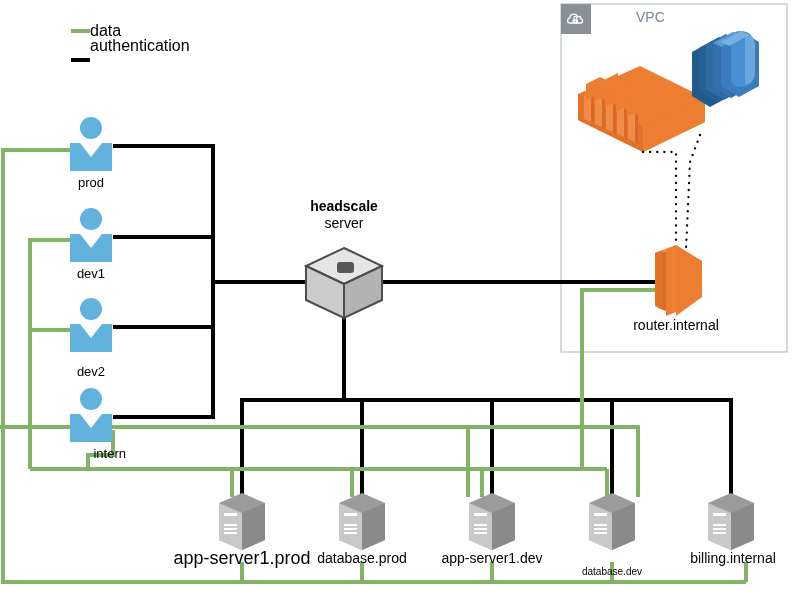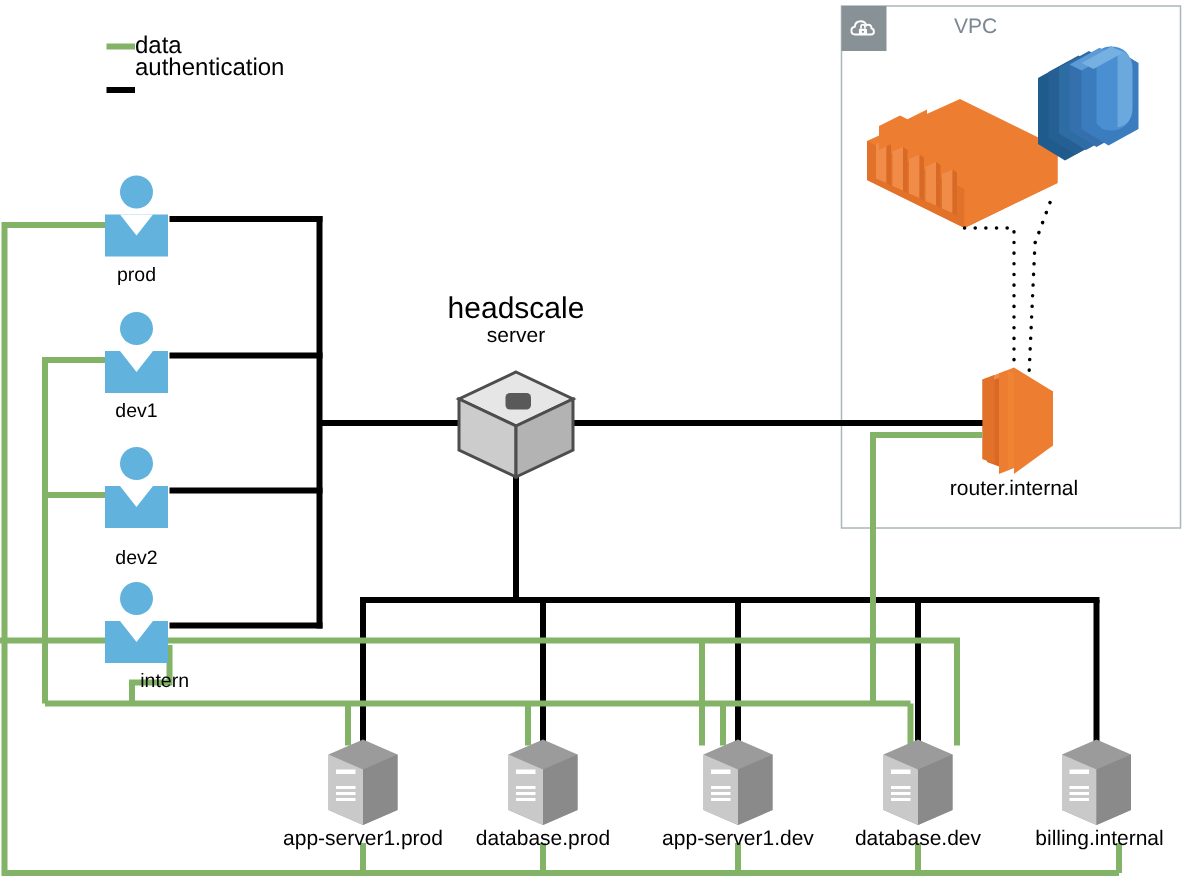--- a/index.html
+++ b/index.html
@@ -249,22 +249,22 @@
 <div class="legend-lbl" style="left:90px;top:22px;">data</div>
 <div class="legend-lbl" style="left:90px;top:37px;">authentication</div>
 
 <div class="vpc-lbl" style="left:596px;top:9px;">VPC</div>
 
 <div class="lbl" style="left:41px;top:175px;width:100px;">prod</div>
 <div class="lbl" style="left:41px;top:266px;width:100px;">dev1</div>
 <div class="lbl" style="left:41px;top:364px;width:100px;">dev2</div>
 <div class="lbl" style="left:26px;top:446px;width:100px;text-align:right;">intern</div>
 
-<div class="lbl two" style="left:284px;top:198px;width:120px;font-size:20px;">headscale</div>
+<div class="lbl two" style="left:284px;top:198px;width:120px;font-size:14px;font-weight:bold;">headscale</div>
 <div class="lbl two" style="left:284px;top:215px;width:120px;font-size:14px;">server</div>
 
 <div class="lbl" style="left:606px;top:318px;width:140px;font-size:14px;">router.internal</div>
 
-<div class="lbl" style="left:172px;top:551px;width:140px;font-size:14px;">app-server1.prod</div>
+<div class="lbl" style="left:172px;top:551px;width:140px;font-size:18px;">app-server1.prod</div>
 <div class="lbl" style="left:297px;top:551px;width:130px;font-size:14px;">database.prod</div>
 <div class="lbl" style="left:424px;top:551px;width:136px;font-size:14px;">app-server1.dev</div>
-<div class="lbl" style="left:549px;top:551px;width:126px;font-size:14px;">database.dev</div>
+<div class="lbl" style="left:549px;top:564px;width:126px;font-size:10px;">database.dev</div>
 <div class="lbl" style="left:665px;top:551px;width:136px;font-size:14px;">billing.internal</div>
 
 </body></html>

